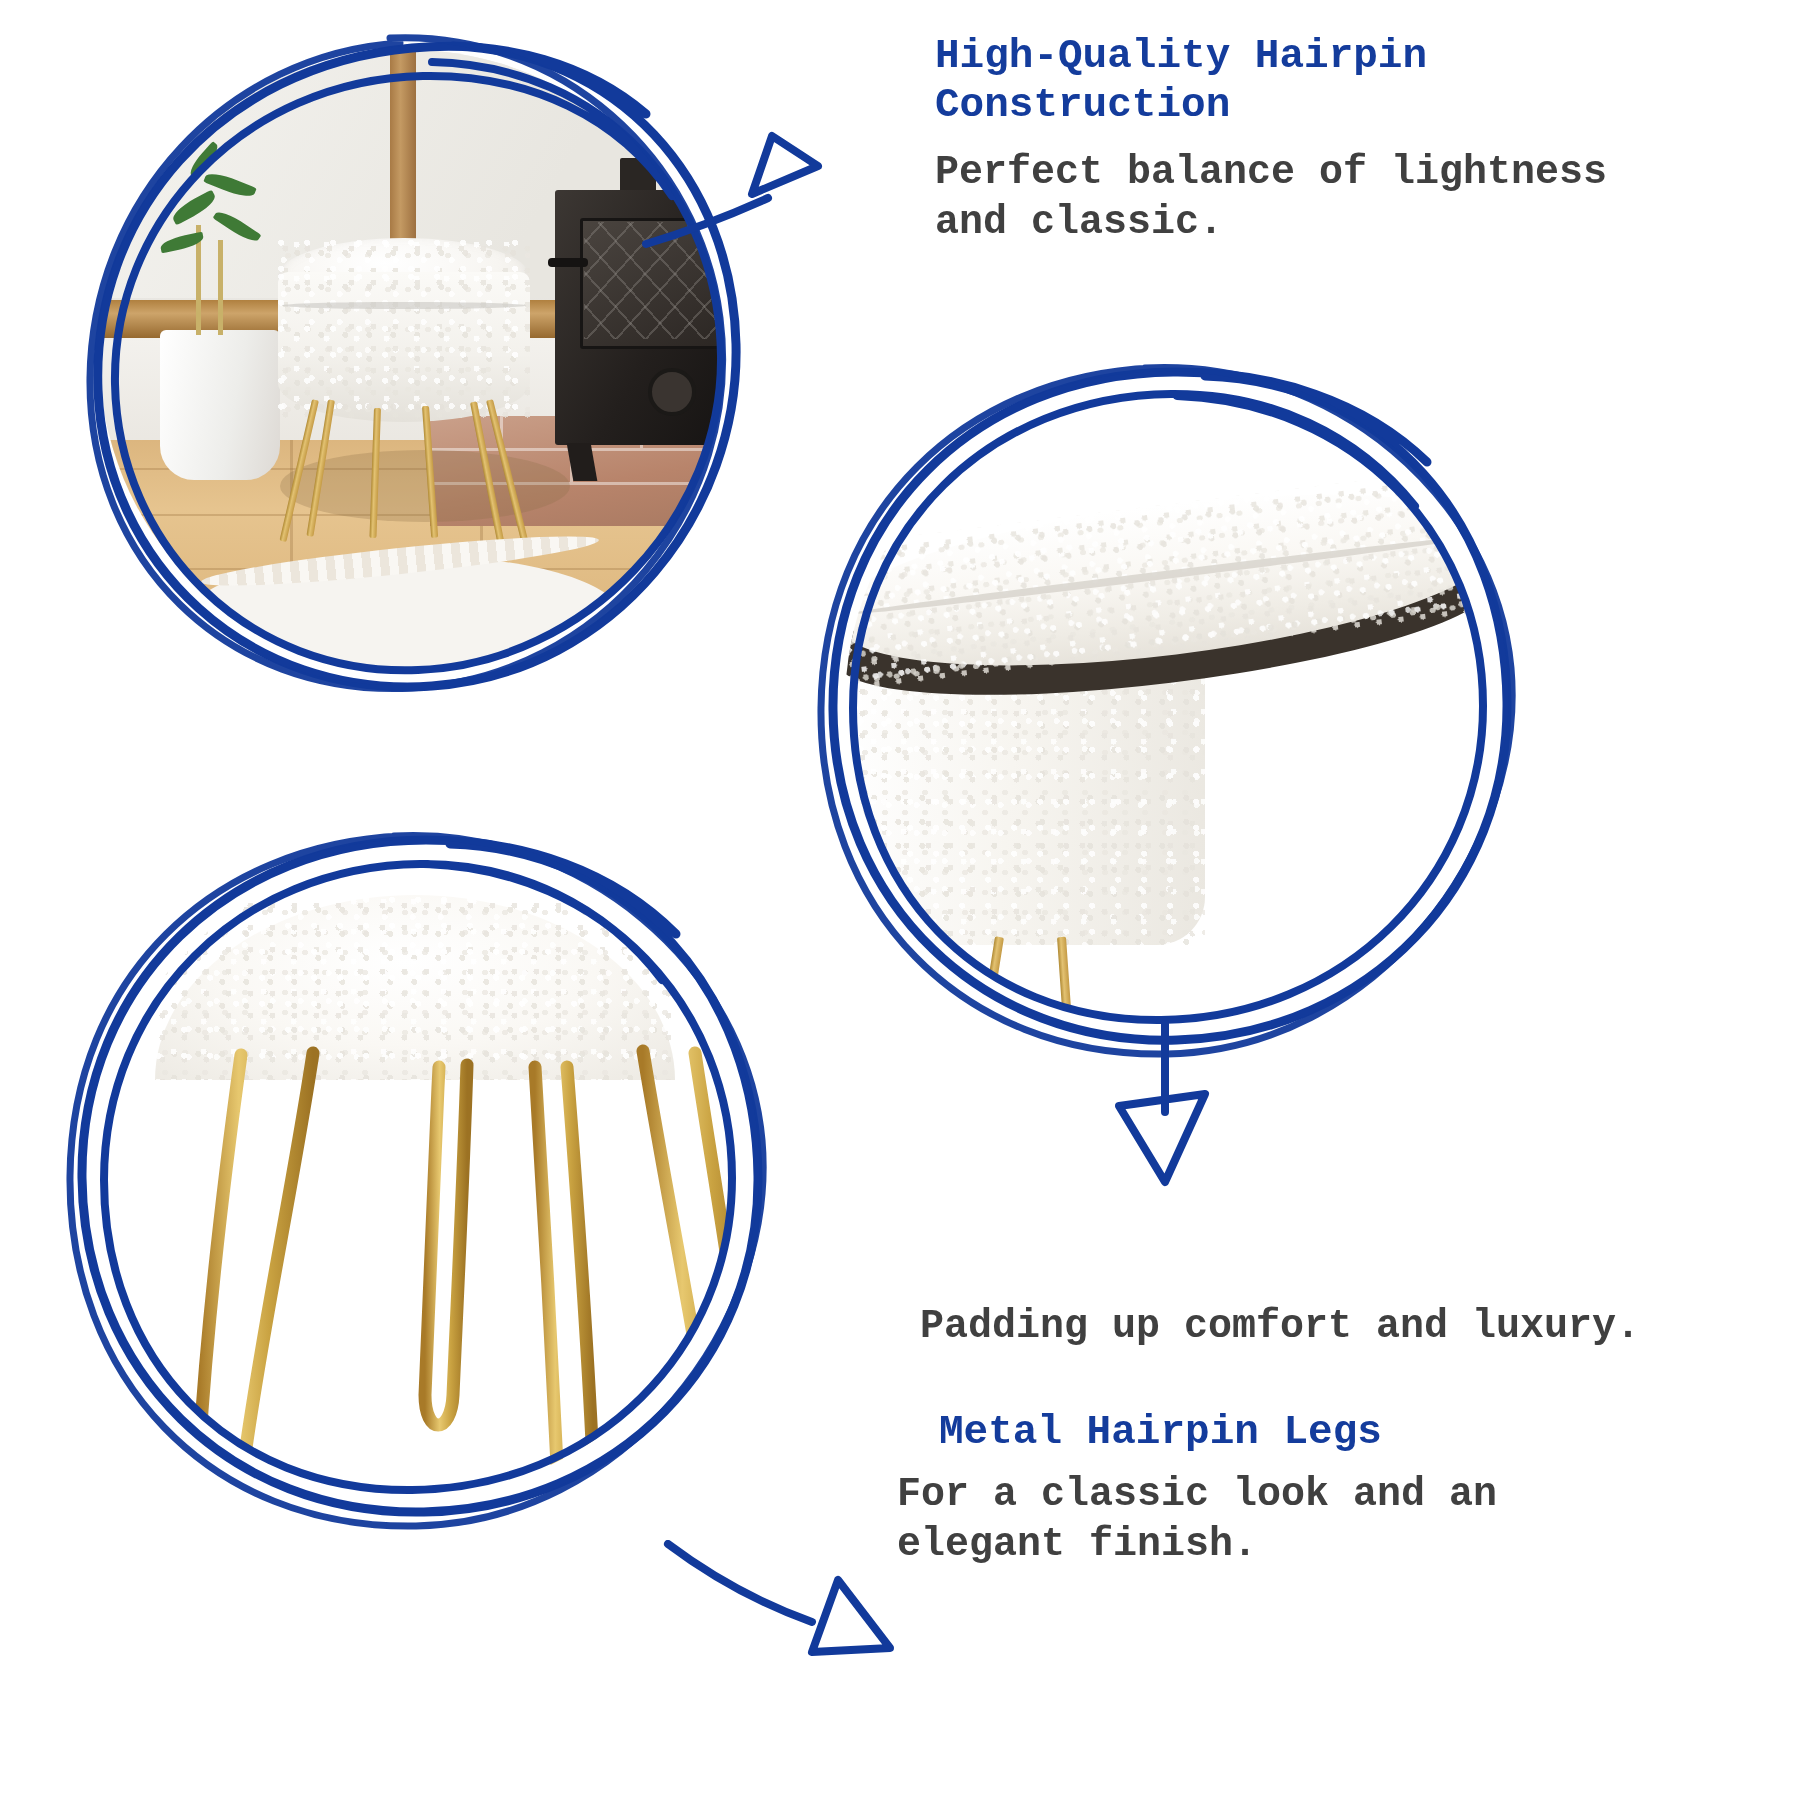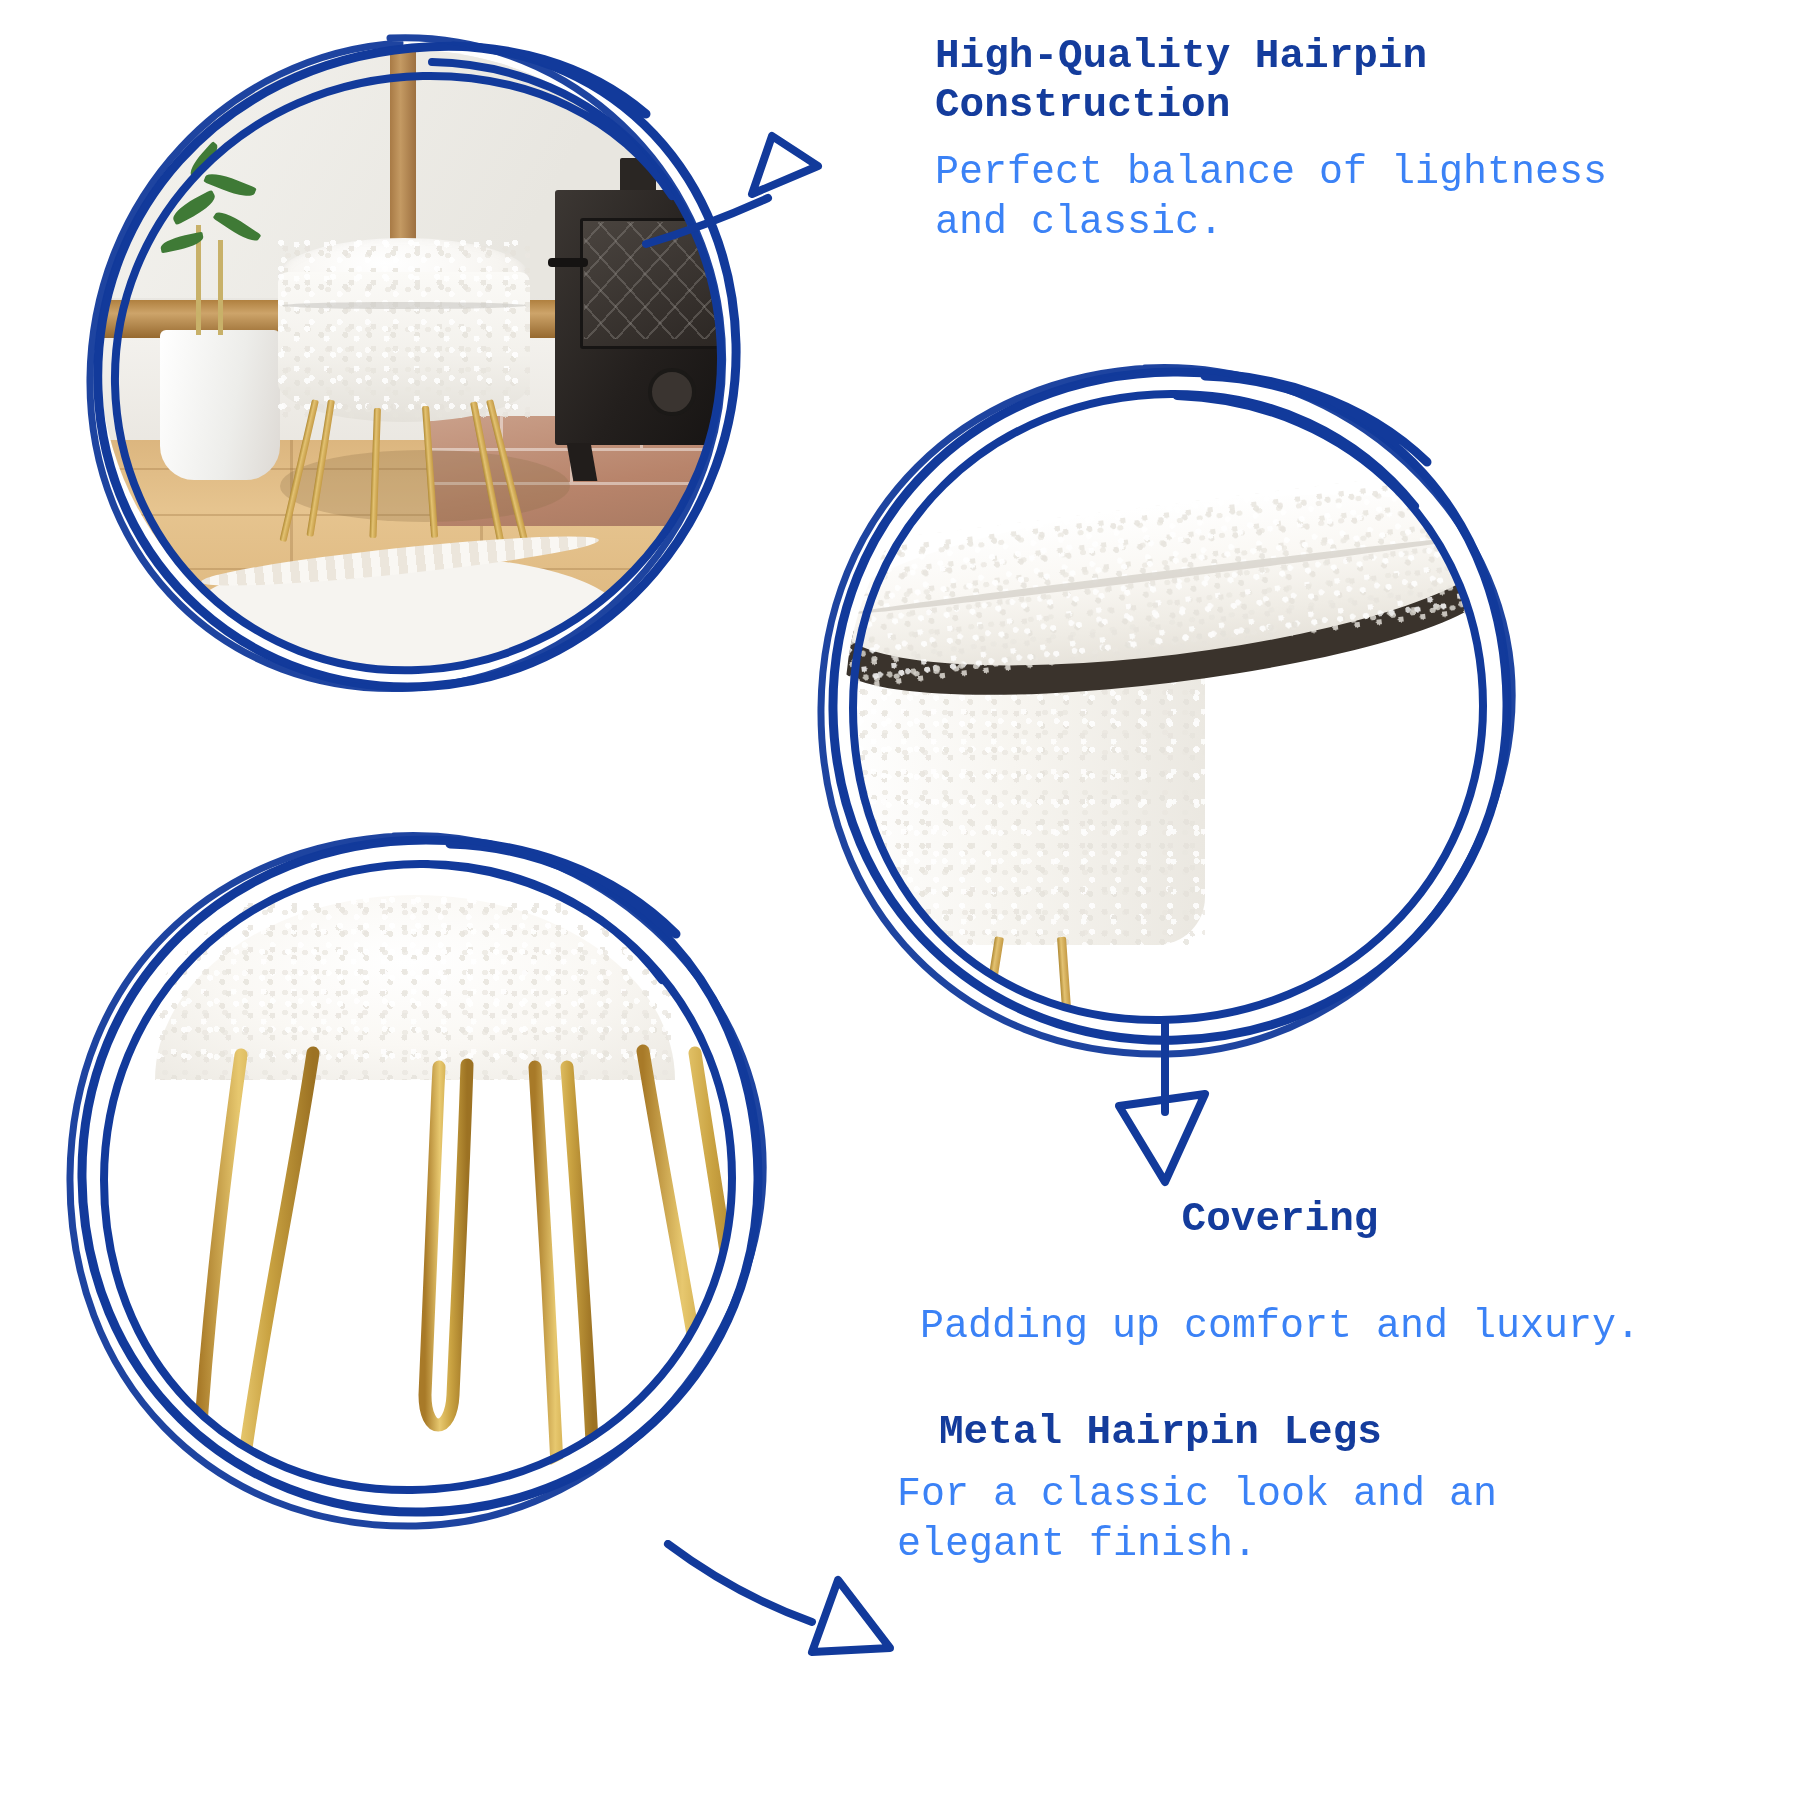--- a/index.html
+++ b/index.html
@@ -22,24 +22,24 @@
   
   .txt{position:absolute;color:#123A9B;}
   .heading{
     font-weight:bold;
     font-size:41px;
     line-height:49px;
     letter-spacing:0px;
     color:#143C9C;
   }
   .body-txt{
-    font-weight:normal;
+    font-weight:bold;
     font-size:40px;
     line-height:50px;
-    color:#3b82f6;
+    color:#404040;
   }
   .center{text-align:center;}
 
   
   .room-wall{position:absolute;left:0;top:0;width:100%;height:62%;
     background:linear-gradient(175deg,#efeeea 0%,#e9e7e2 55%,#e3e1db 100%);}
   .room-wall2{position:absolute;left:0;top:0;width:100%;height:40%;
     background:linear-gradient(120deg,#f4f3ef 0%,#e8e6e0 70%);}
   .beam-v{position:absolute;background:linear-gradient(90deg,#a87a45,#c49a63 40%,#9d7040);}
   .beam-h{position:absolute;background:linear-gradient(180deg,#b0803f,#cda46a 35%,#96692f);}
@@ -221,21 +221,20 @@
   </svg>
 
   <svg class="sketch" style="left:1095px;top:1020px;" width="140" height="170" viewBox="0 0 140 170">
     <g fill="none" stroke="#123A9B" stroke-width="8" stroke-linecap="round" stroke-linejoin="round">
       <path d="M70,4 L70,92"></path>
       <path d="M24,86 L70,162 L110,74 Z"></path>
     </g>
   </svg>
 
   <div class="txt heading center" style="left:820px;top:1195px;width:920px;">
-    <div>Covering</div>
   </div>
   <div class="txt body-txt center" style="left:820px;top:1302px;width:920px;">
     <div>Padding up comfort and luxury.</div>
   </div>
 
   <div class="photo-circle" style="left:95px;top:855px;width:640px;height:640px;">
     <div class="photo-art" style="background:#ffffff;">
 
       <div class="seat-dome" style="left:60px;top:40px;width:520px;height:185px;">
         <div class="boucle"></div>

